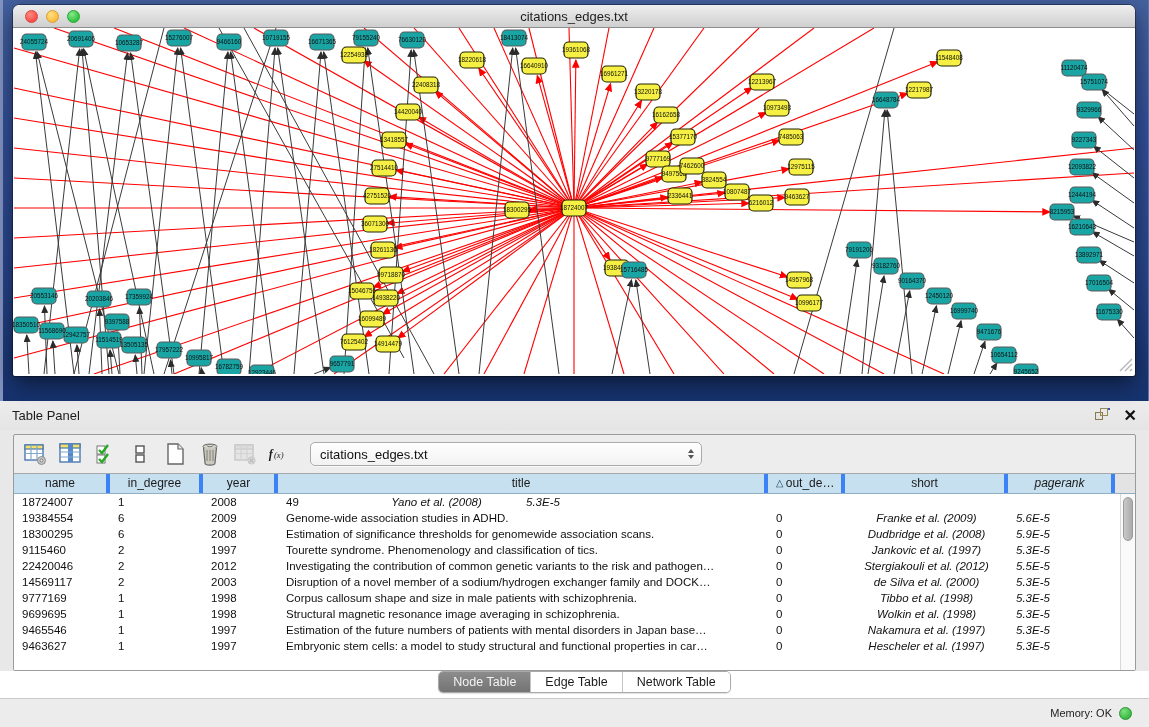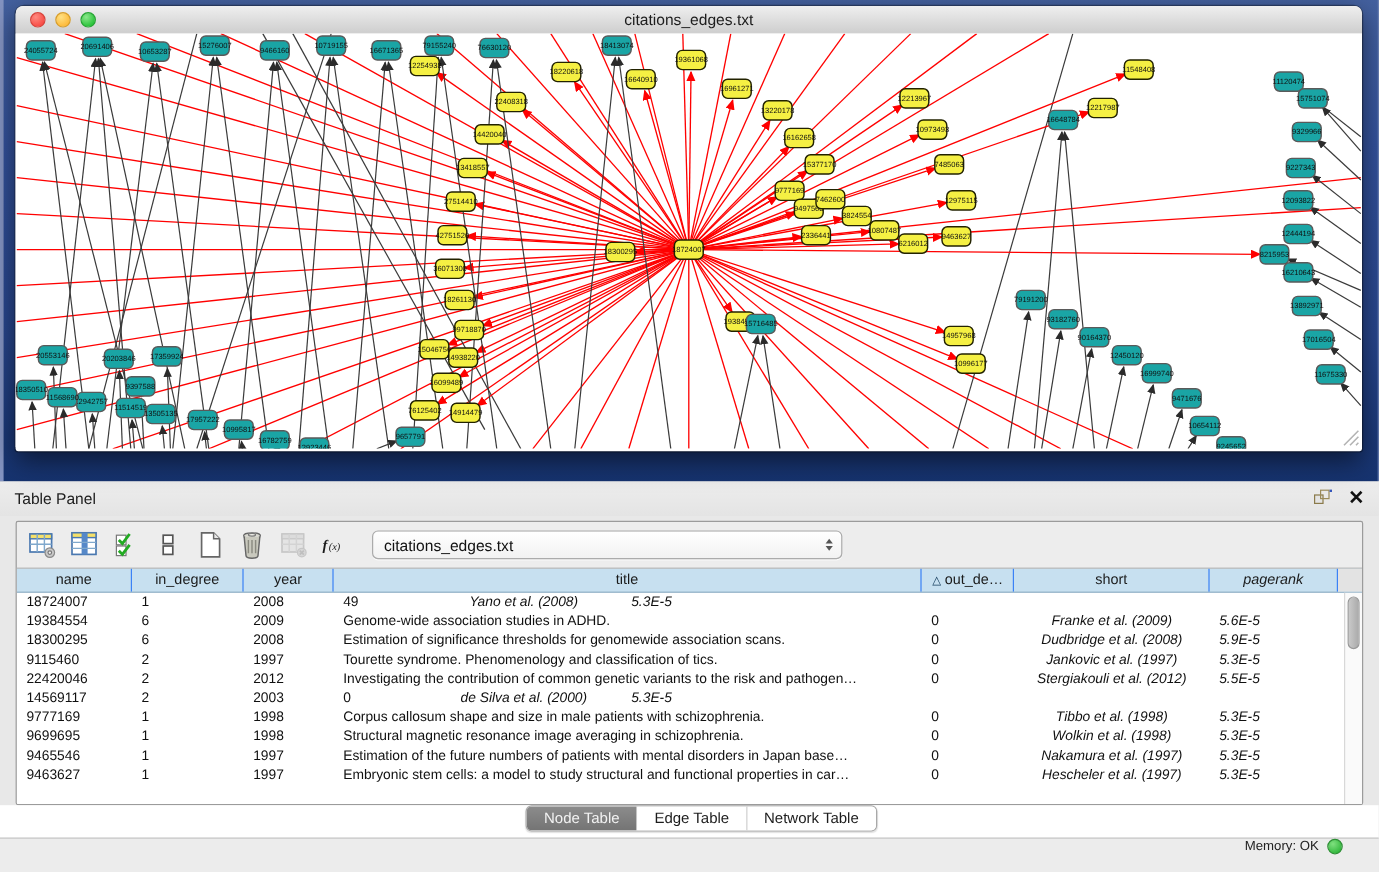--- a/index.html
+++ b/index.html
@@ -47,21 +47,21 @@
     border:1px solid #ABABAB; border-radius:5px; display:flex; align-items:center;
     padding-left:9px; font-size:13px; color:#111; box-shadow:0 1px 0 rgba(255,255,255,.7); }
   .combo .arrows { margin-left:auto; margin-right:7px; display:flex; flex-direction:column; gap:2px; }
   .combo .arrows i { width:0; height:0; border-left:3.5px solid transparent; border-right:3.5px solid transparent; }
   .combo .arrows .up { border-bottom:4px solid #555; }
   .combo .arrows .dn { border-top:4px solid #555; }
 
   .tbl { position:relative; margin:0; border-top:1px solid #A8A8A8; background:#fff; height:198px; }
   .thead { display:flex; height:20px; background:#C7E0F0; border-bottom:1px solid #8FAFC4; }
   .th { font-size:12px; color:#1a1a1a; text-align:center; line-height:19px;
-    border-right:1px solid #3b82f6; overflow:hidden; white-space:nowrap; }
+    border-right:4px solid #3b82f6; overflow:hidden; white-space:nowrap; }
   .th .tri { display:inline-block; transform:scale(.8); color:#123A5A; margin-right:2px; }
   .tbody { overflow:hidden; height:178px; }
   .tr { display:flex; height:16px; line-height:16px; background:#fff; }
   .td { font-size:11.5px; color:#101010; white-space:nowrap; overflow:hidden; padding-left:8px; }
   .td.center { text-align:center; padding-left:0;font-style:italic; }
   .c0{width:96px;} .c1{width:93px;} .c2{width:75px;} .c3{width:490px;} .c4{width:77px;} .c5{width:163px;} .c6{width:107px;font-style:italic;}
   .hfill { flex:1; background:#E3E3E3; border-right:none; }
   .vscroll { position:absolute; top:20px; right:0; width:15px; bottom:0;
     background:#FAFAFA; border-left:1px solid #D8D8D8; }
   .vthumb { position:absolute; top:3px; left:2px; width:10px; height:44px; border-radius:6px;
@@ -70,21 +70,21 @@
   
   .tabs-bar { height:27px; background:#ffffff; display:flex; align-items:flex-start; justify-content:center;padding-left:20px; }
   .seg { display:flex; border:1px solid #A9A9A9; border-radius:5px; overflow:hidden;
     background:#fff; box-shadow:0 1px 1px rgba(0,0,0,.12); }
   .seg .tab { font-size:12.5px; padding:3px 14px; color:#1c1c1c; background:#fff; border-right:1px solid #C4C4C4; }
   .seg .tab:last-child { border-right:none; }
   .seg .tab.sel { background:linear-gradient(180deg,#8C8C8C,#747474); color:#F2F2F2; }
 
   
   .status-bar { height:29px; background:#ECECEC; border-top:1px solid #C9C9C9;
-    display:flex; align-items:flex-start; justify-content:flex-end; padding-right:30px; gap:7px; }
+    display:flex; align-items:center; justify-content:flex-end; padding-right:17px; gap:7px; }
   .status-text { font-size:11px; color:#222; }
   .mem-dot { width:13px; height:13px; border-radius:50%;
     background:radial-gradient(circle at 35% 30%,#7FE07F,#35B93F 75%); border:1px solid #2E8F35; }
 </style>
 </head>
 <body>
 
 <div class="desktop">
   <div class="net-window">
     <div class="titlebar">
@@ -739,20 +739,21 @@
             <div class="td c2">2012</div>
             <div class="td c3">Investigating the contribution of common genetic variants to the risk and pathogen…</div>
             <div class="td c4">0</div>
             <div class="td c5 center">Stergiakouli et al. (2012)</div>
             <div class="td c6">5.5E-5</div>
           </div>
           <div class="tr">
             <div class="td c0">14569117</div>
             <div class="td c1">2</div>
             <div class="td c2">2003</div>
+            <div class="td c3">Disruption of a novel member of a sodium/hydrogen exchanger family and DOCK…</div>
             <div class="td c4">0</div>
             <div class="td c5 center">de Silva et al. (2000)</div>
             <div class="td c6">5.3E-5</div>
           </div>
           <div class="tr">
             <div class="td c0">9777169</div>
             <div class="td c1">1</div>
             <div class="td c2">1998</div>
             <div class="td c3">Corpus callosum shape and size in male patients with schizophrenia.</div>
             <div class="td c4">0</div>

